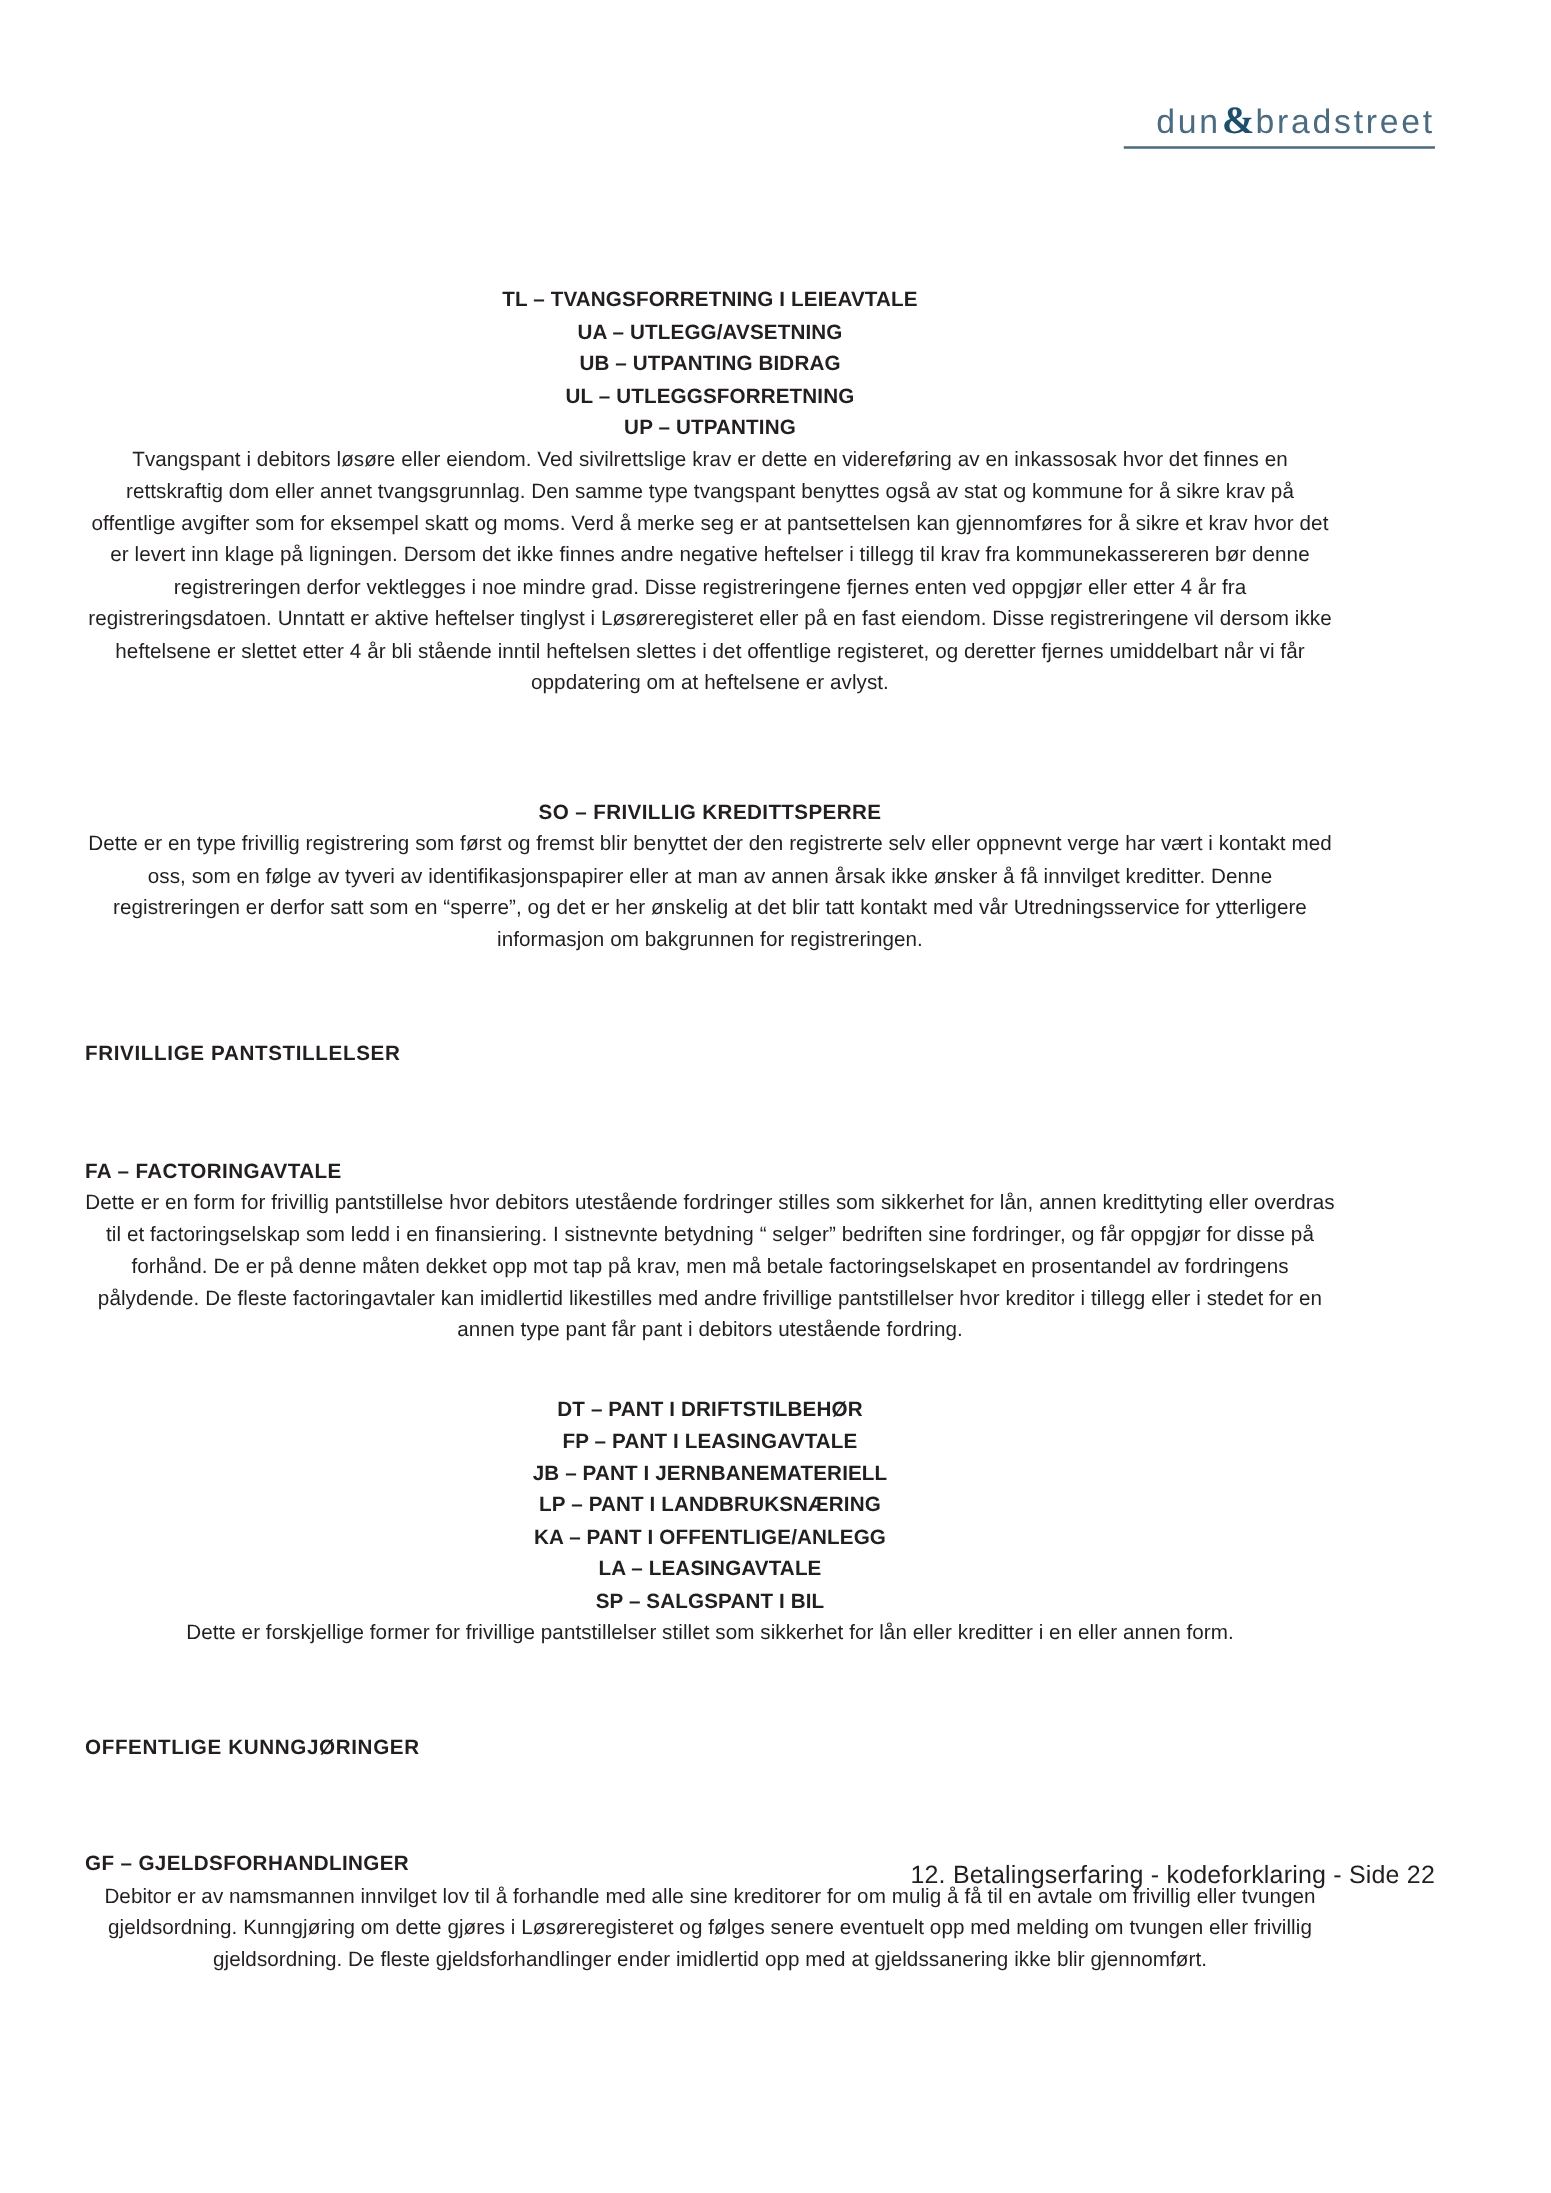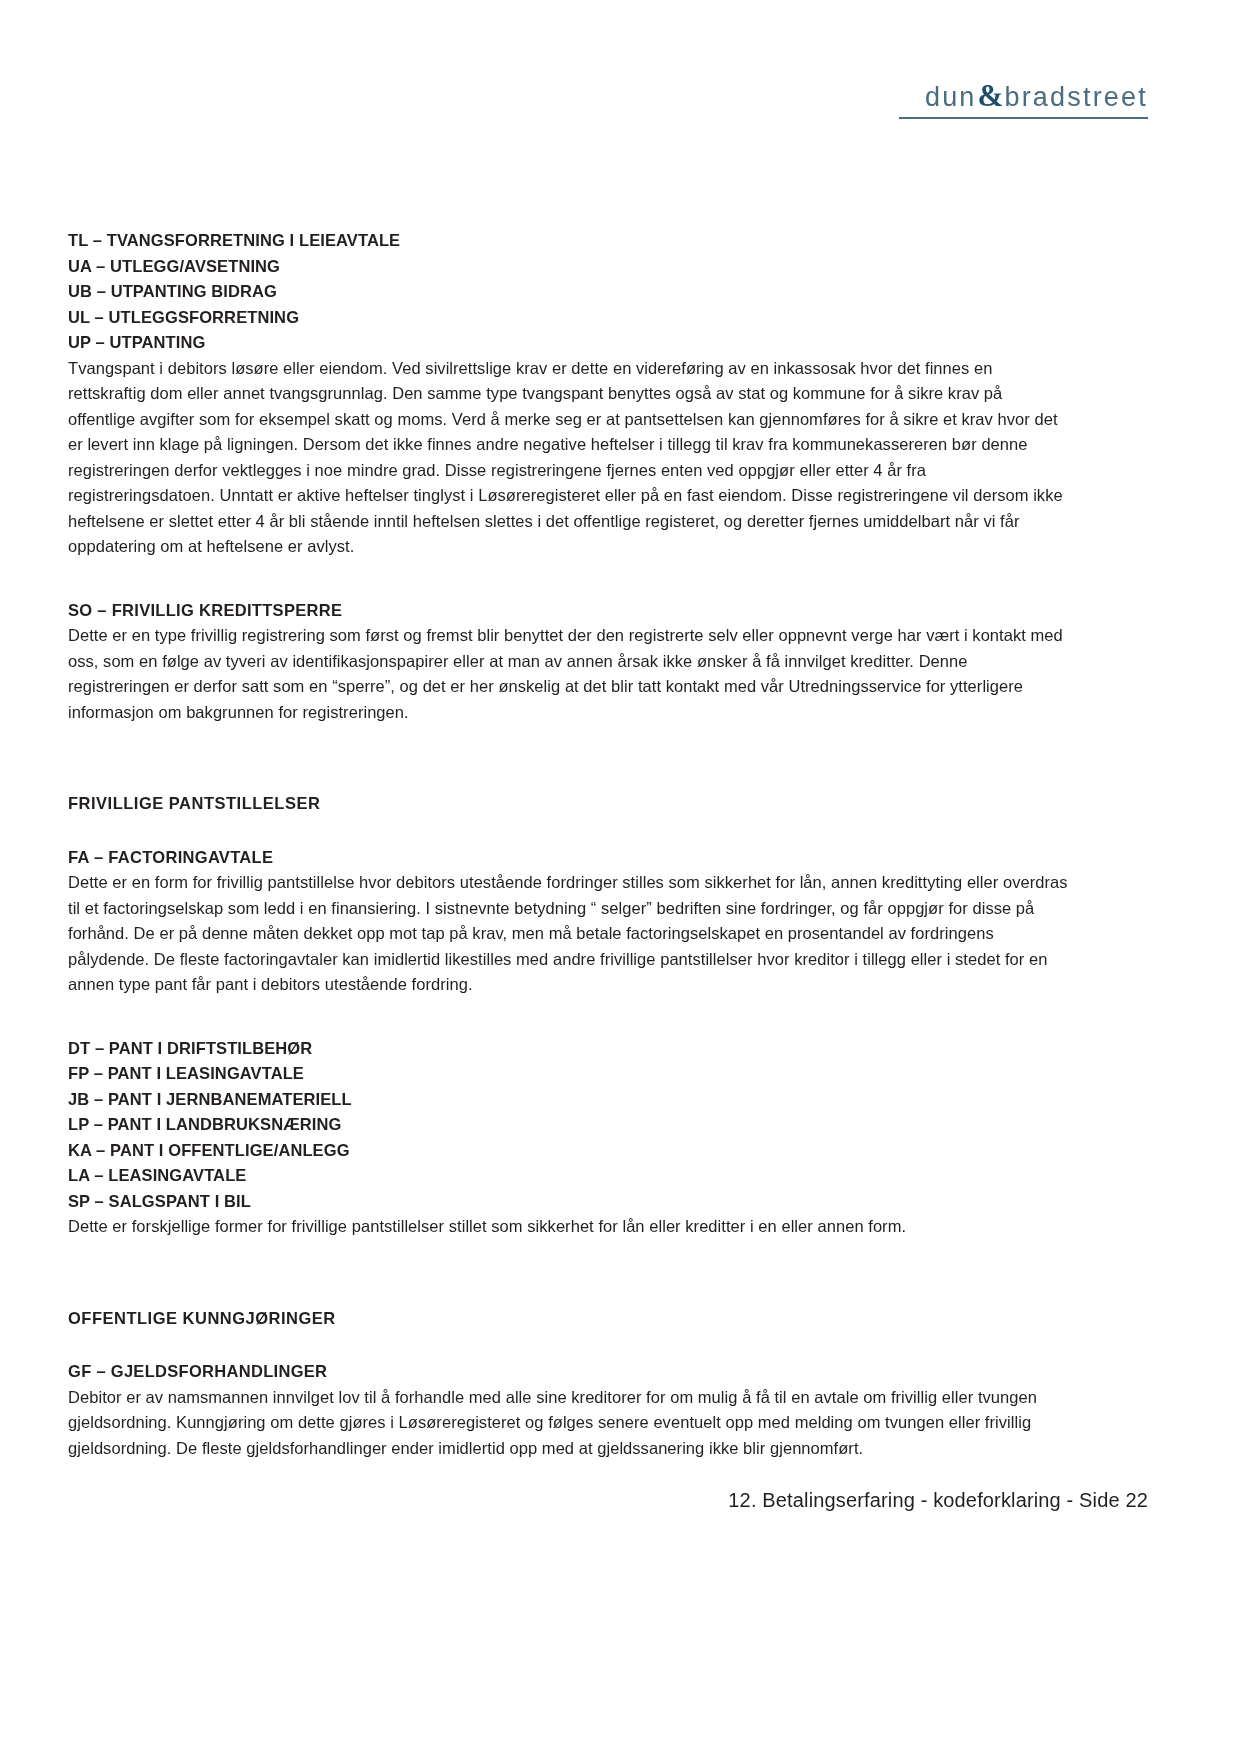--- a/index.html
+++ b/index.html
@@ -62,36 +62,38 @@
     width: 1000px;
   }
   .h-line {
     font-size: 16.5px;
     font-weight: bold;
     line-height: 25.5px;
     letter-spacing: 0.1px;
   }
   .heading-block {
     margin: 0;
+    text-align: center;
   }
   p.body {
     font-size: 16.5px;
     line-height: 25.5px;
     margin: 0;
-    text-align: left;
+    text-align: center;
     letter-spacing: 0.05px;
   }
   .section-gap-lg { height: 38px; }
   .section-gap-xl { height: 66px; }
   .section-gap-md { height: 28px; }
   .sub-head {
     font-size: 16.5px;
     font-weight: bold;
     line-height: 25.5px;
     letter-spacing: 0.3px;
+    margin-top: 40px;
   }
   .group-head {
     font-size: 16.5px;
     font-weight: bold;
     line-height: 25.5px;
     letter-spacing: 0.5px;
   }
 
   
   .footer {

